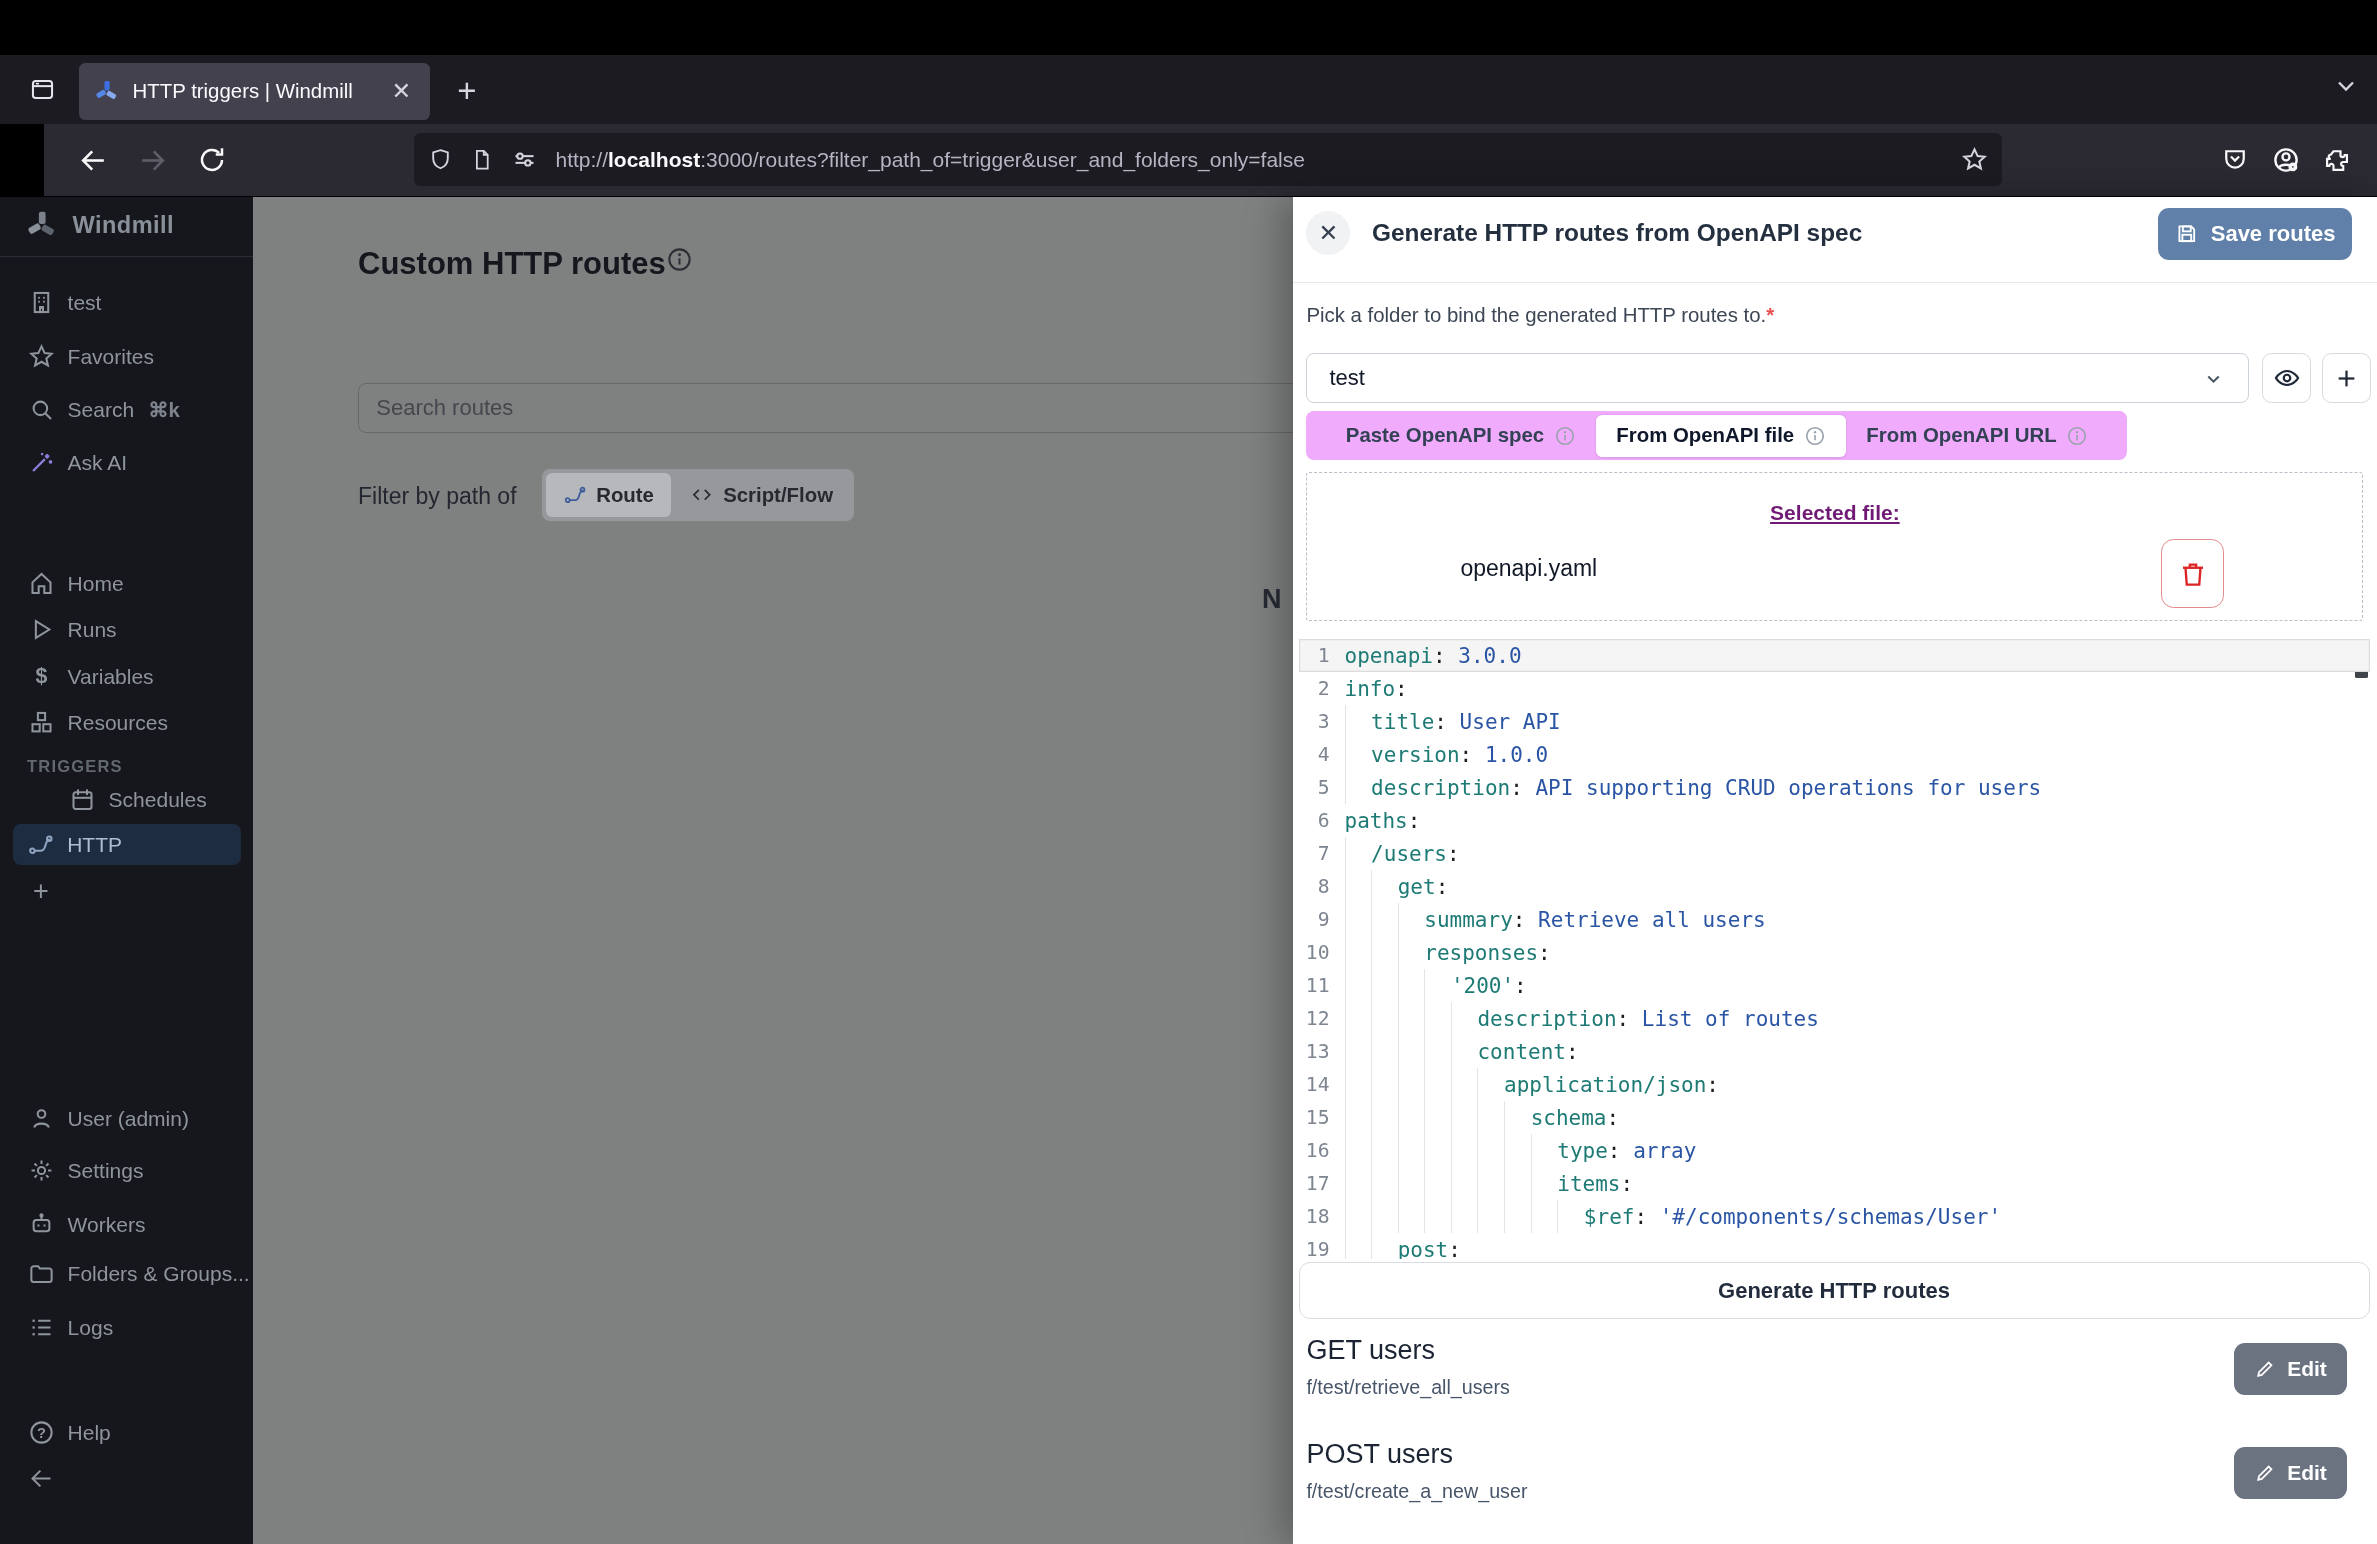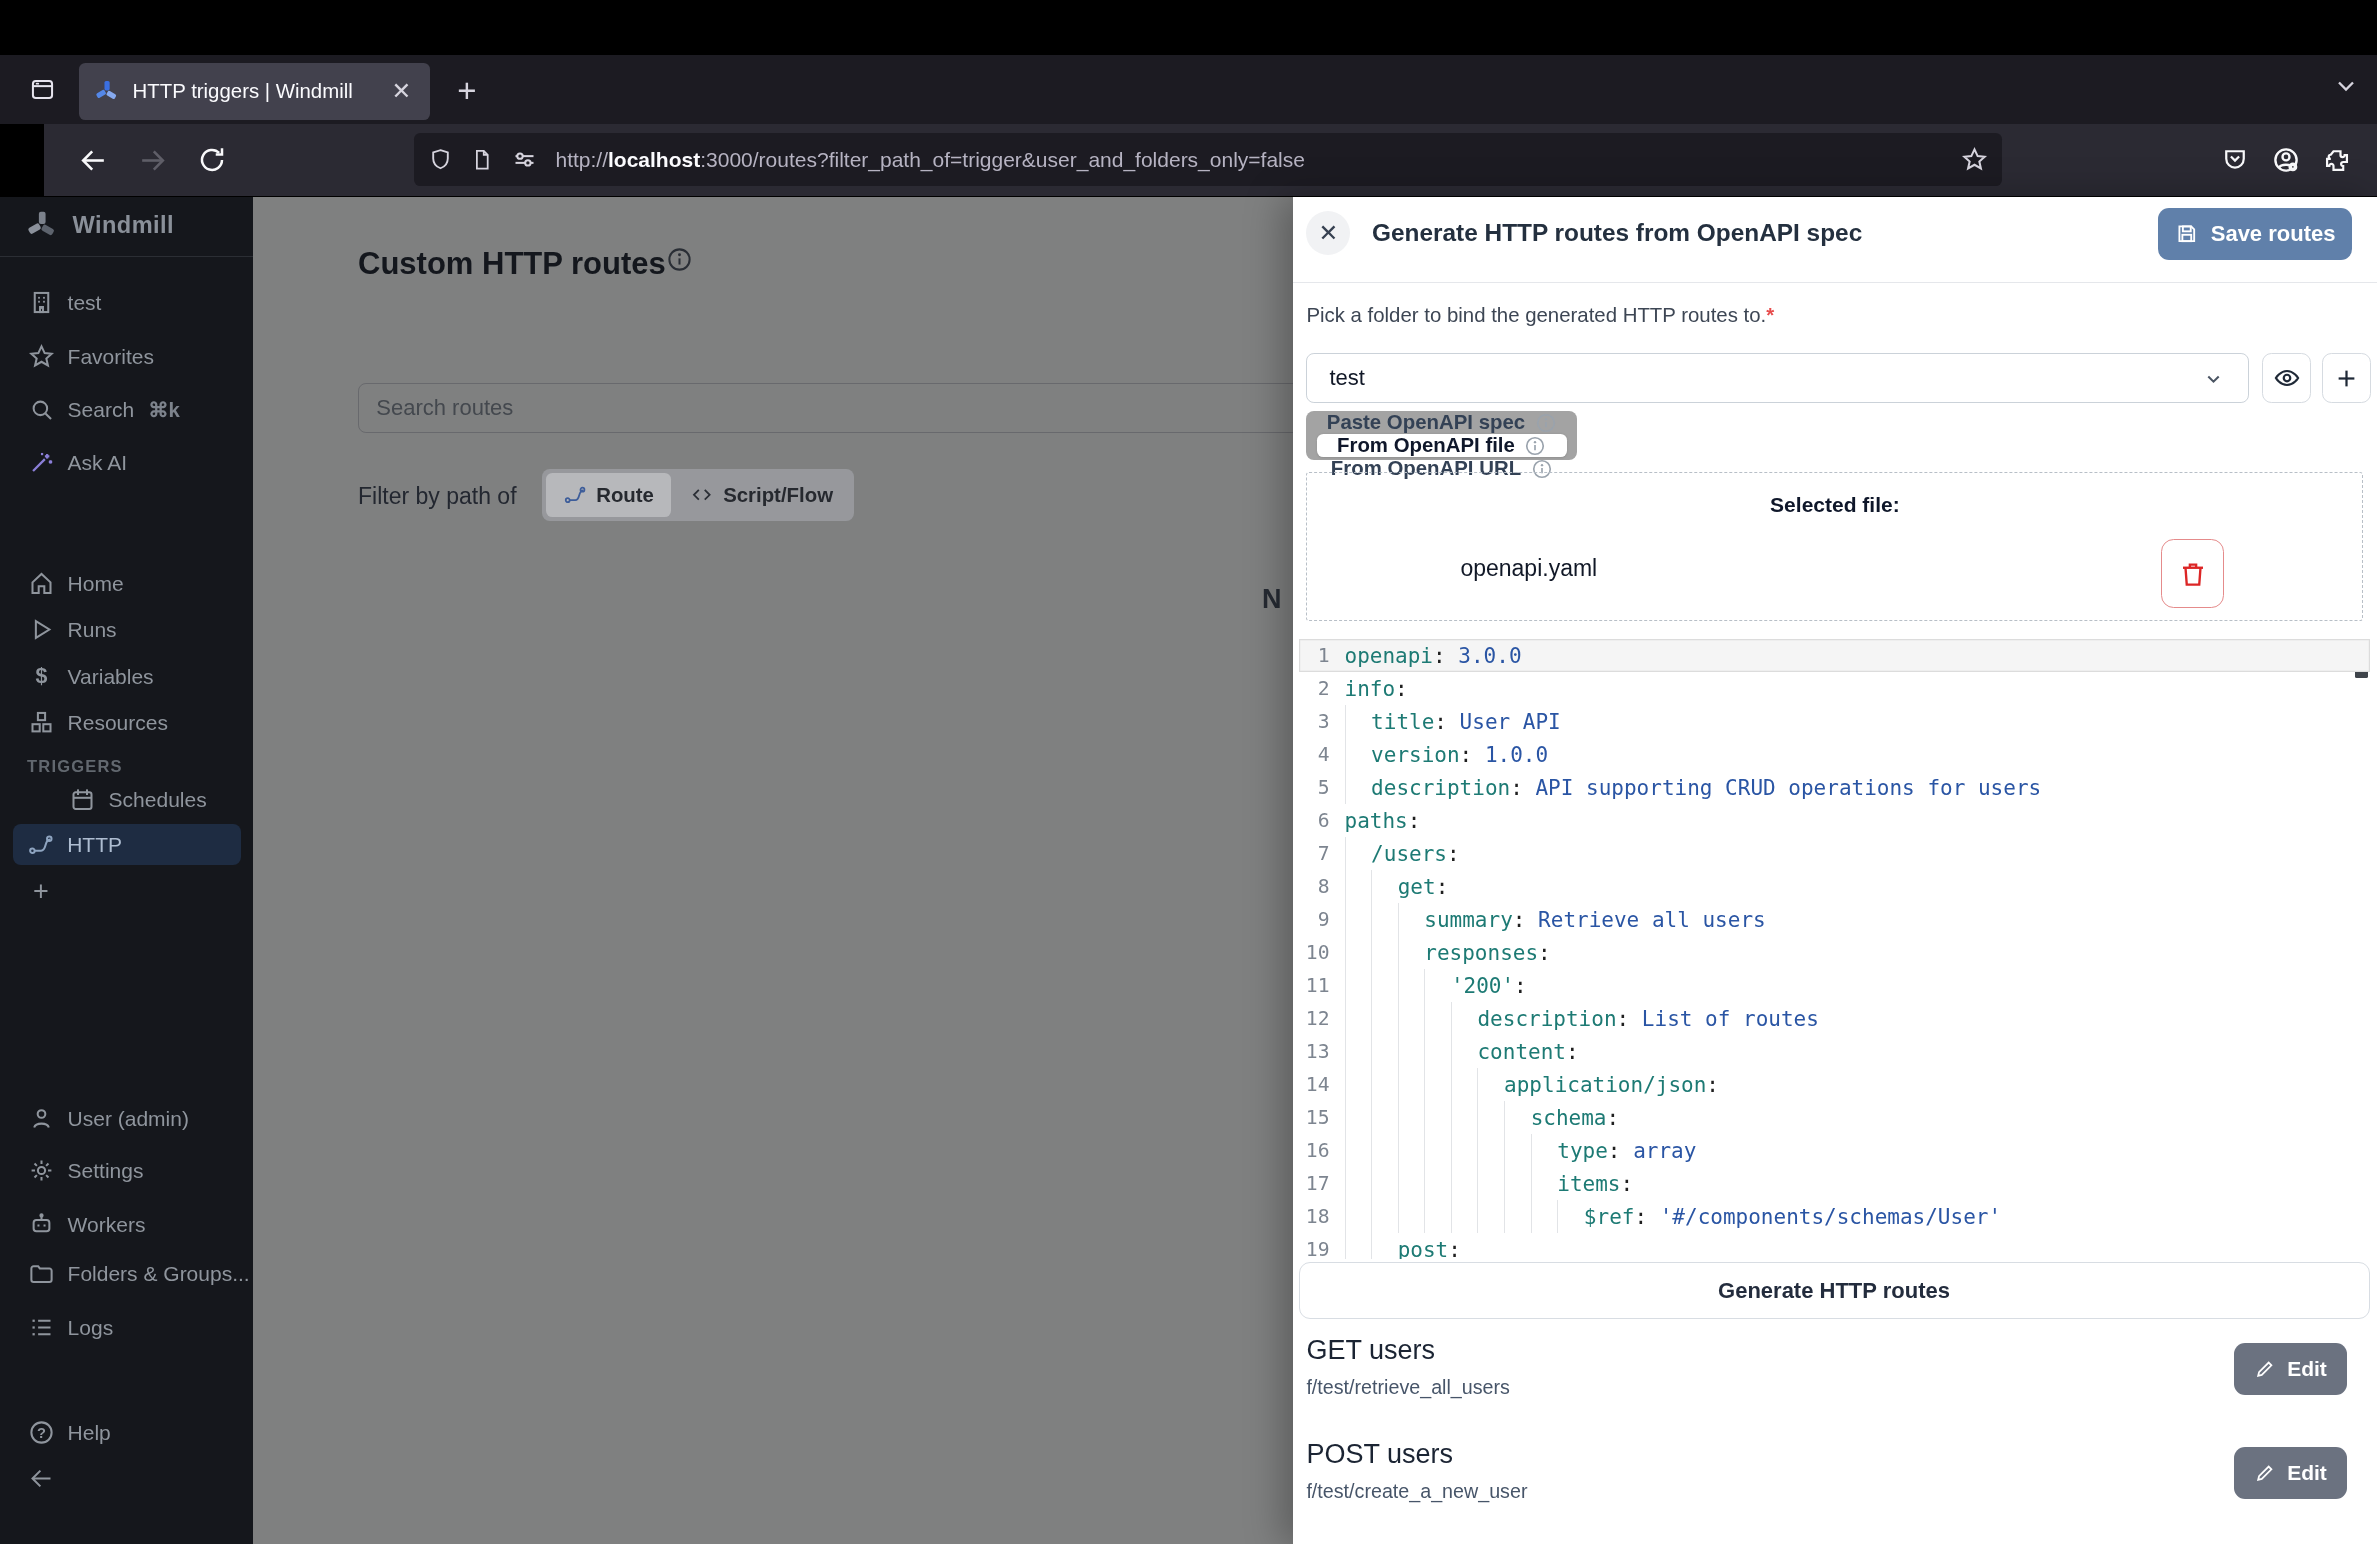--- a/index.html
+++ b/index.html
@@ -60,26 +60,26 @@
   .dw-save{position:absolute;left:865px;top:11px;width:194px;height:52px;background:#6080aa;border-radius:11px;
            display:flex;align-items:center;justify-content:center;gap:12.6px;color:#fff;font-size:22px;font-weight:bold;}
   .dw-divider{position:absolute;left:0;top:85px;width:100%;height:0.8px;background:#e5e7eb;}
   .dw-label{position:absolute;left:13.4px;top:107px;font-size:20.4px;color:#3d4654;}
   .dw-label .req{color:#e74c4c;font-weight:bold;}
   .dw-select{position:absolute;left:13.4px;top:156px;width:943px;height:50px;border:1.2px solid #cbd2d9;border-radius:7.9px;
              box-sizing:border-box;display:flex;align-items:center;padding:0 22px;font-size:22px;color:#111827;}
   .dw-select .chev{margin-left:auto;color:#4b5563;}
   .sq-btn{position:absolute;top:156px;width:49px;height:50px;border:1.2px solid #d6dbe1;border-radius:9.4px;box-sizing:border-box;
           display:flex;align-items:center;justify-content:center;color:#1f2937;background:#fff;}
-  .dw-tabs{position:absolute;left:13.4px;top:214px;height:49px;background:#a3a3a3;border-radius:7.9px;display:inline-flex;align-items:center;padding:0;box-sizing:border-box;flex-direction:column;}
+  .dw-tabs{position:absolute;left:13.4px;top:214px;height:49px;background:#f0abfc;border-radius:7.9px;display:inline-flex;align-items:center;padding:19px;box-sizing:border-box;}
   .dw-tab{height:42px;display:flex;align-items:center;gap:9.4px;padding:0 20.4px;font-size:20.4px;font-weight:600;color:#334155;border-radius:6.3px;white-space:nowrap;}
   .dw-tab.active{background:#fff;color:#0f172a;box-shadow:0 0.8px 2.4px rgba(0,0,0,.12);}
   .dw-tab .inf{color:#9aa3ad;}
   .dropzone{position:absolute;left:13.4px;top:275px;width:1057px;height:149px;border:1.6px dashed #b8bfc7;border-radius:3.1px;box-sizing:border-box;}
-  .dz-label{position:absolute;left:0;top:20px;width:100%;text-align:center;font-size:21px;font-weight:600;color:#0f172a;}
+  .dz-label{position:absolute;left:0;top:28px;width:100%;text-align:center;font-size:21px;font-weight:600;color:#701a75;text-decoration:underline;}
   .dz-file{position:absolute;left:153px;top:82px;font-size:23px;color:#111827;}
   .dz-trash{position:absolute;right:138px;top:66px;width:63px;height:69px;border:1.2px solid #e58b8b;border-radius:12.6px;box-sizing:border-box;
             display:flex;align-items:center;justify-content:center;color:#dc2626;background:#fff;}
   
   .editor{position:absolute;left:5.5px;top:442px;width:1071px;height:620px;background:#fff;overflow:hidden;
           font-family:"DejaVu Sans Mono",monospace;font-size:21px;}
   .code-line{position:relative;height:33px;display:flex;align-items:center;white-space:pre;}
   .code-line.current{background:#f5f5f5;box-shadow:inset 0 0 0 1.2px #dcdcdc;}
   .ln{display:inline-block;width:31px;text-align:right;color:#7d8590;font-size:19.7px;flex:none;}
   .code-body{margin-left:15px;display:flex;align-items:center;}

